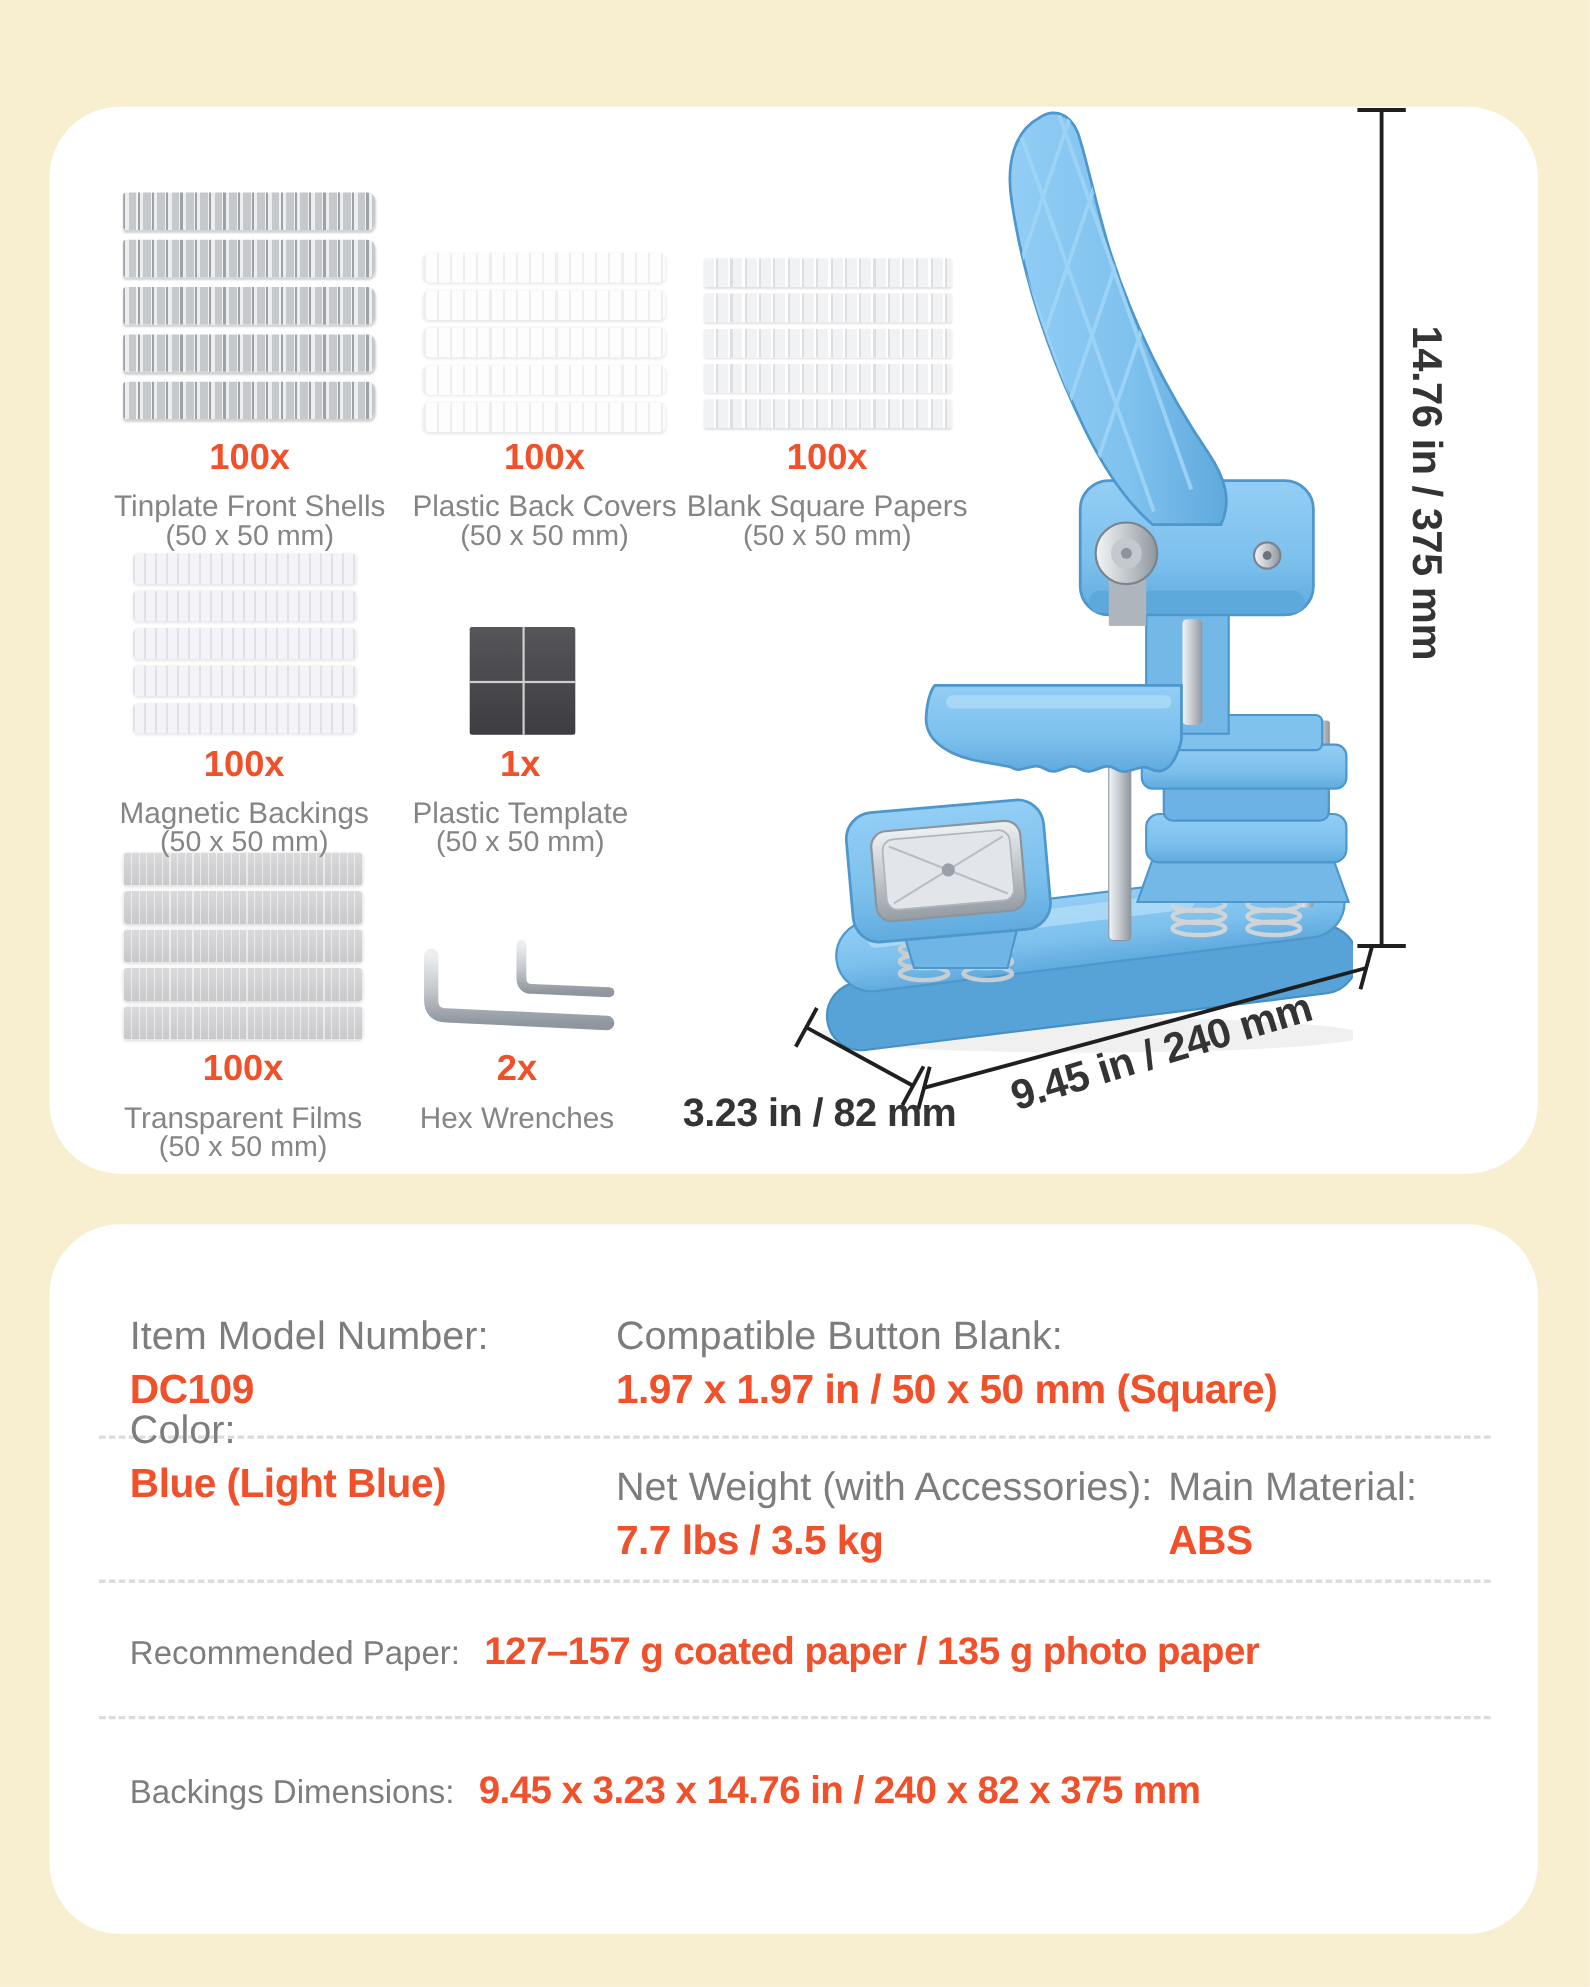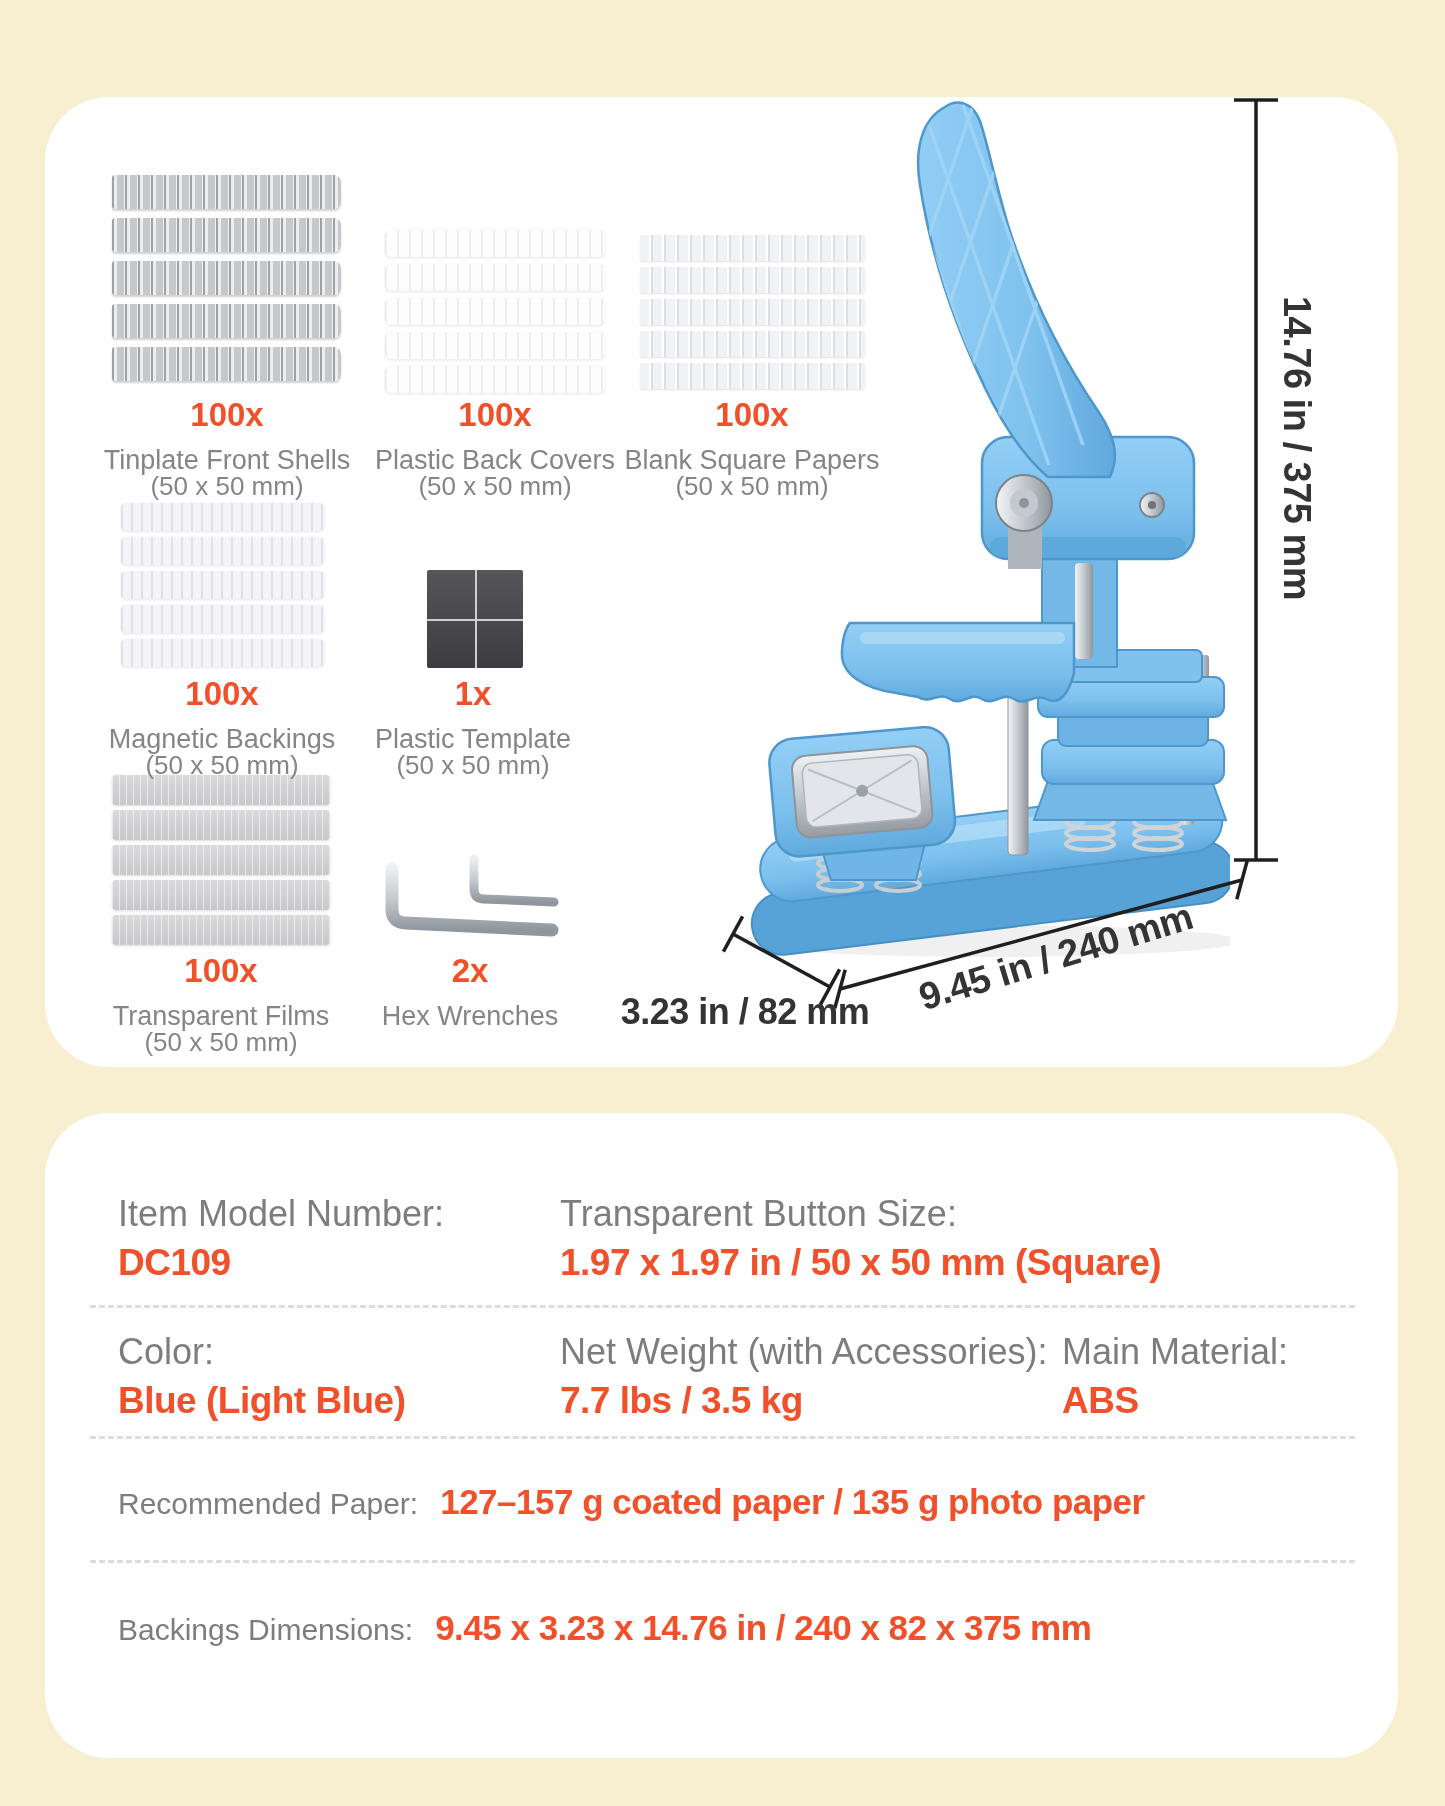--- a/index.html
+++ b/index.html
@@ -302,27 +302,27 @@
   <div class="dim-text dim-h">3.23 in / 82 mm</div>
   <div class="dim-text dim-w">9.45 in / 240 mm</div>
 
   <div class="card card-specs"></div>
 
   <div class="spec" style="left:118px; top:1198px;">
     <div class="spec-label">Item Model Number:</div>
     <div class="spec-value">DC109</div>
   </div>
   <div class="spec" style="left:560px; top:1198px;">
-    <div class="spec-label">Transparent Button Size:</div>
+    <div class="spec-label">Compatible Button Blank:</div>
     <div class="spec-value">1.97 x 1.97 in / 50 x 50 mm (Square)</div>
   </div>
 
   <div class="divider" style="top:1305px;"></div>
 
-  <div class="spec" style="left:118px; top:1336px;">
+  <div class="spec" style="left:118px; top:1284px;">
     <div class="spec-label">Color:</div>
     <div class="spec-value">Blue (Light Blue)</div>
   </div>
   <div class="spec" style="left:560px; top:1336px;">
     <div class="spec-label">Net Weight (with Accessories):</div>
     <div class="spec-value">7.7 lbs / 3.5 kg</div>
   </div>
   <div class="spec" style="left:1062px; top:1336px;">
     <div class="spec-label">Main Material:</div>
     <div class="spec-value">ABS</div>

